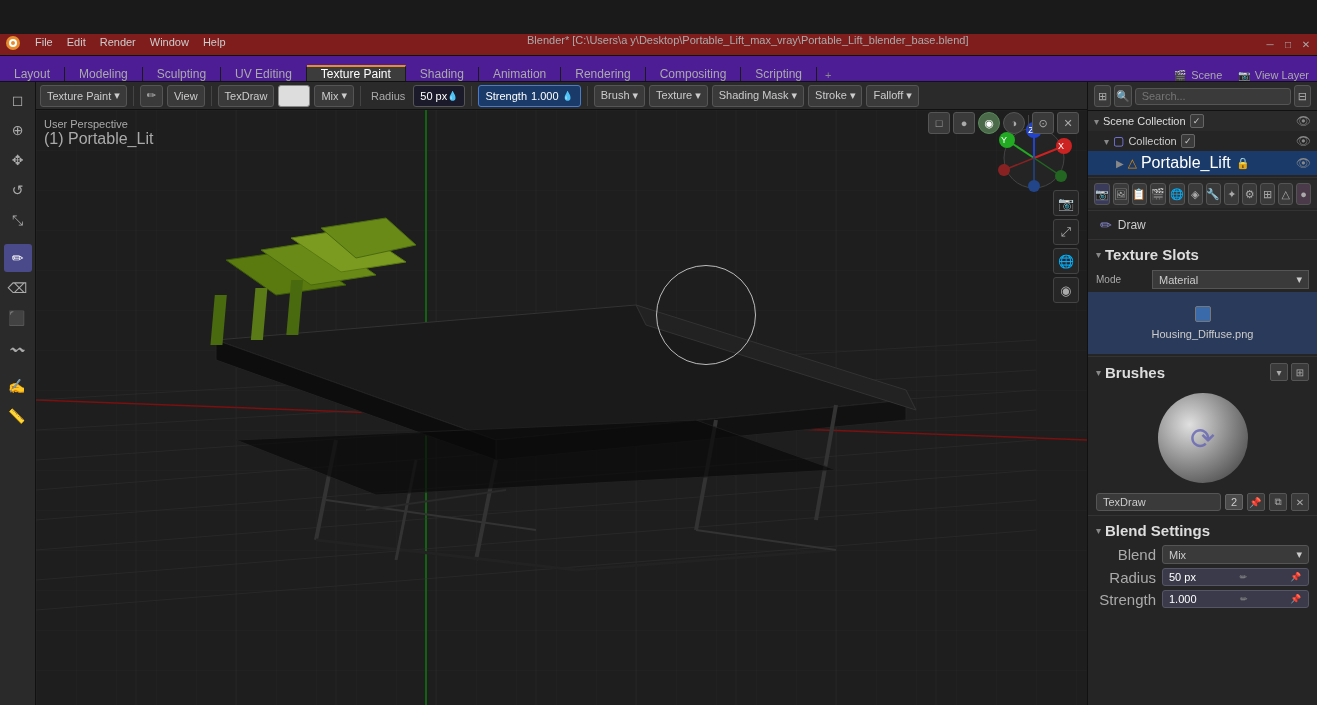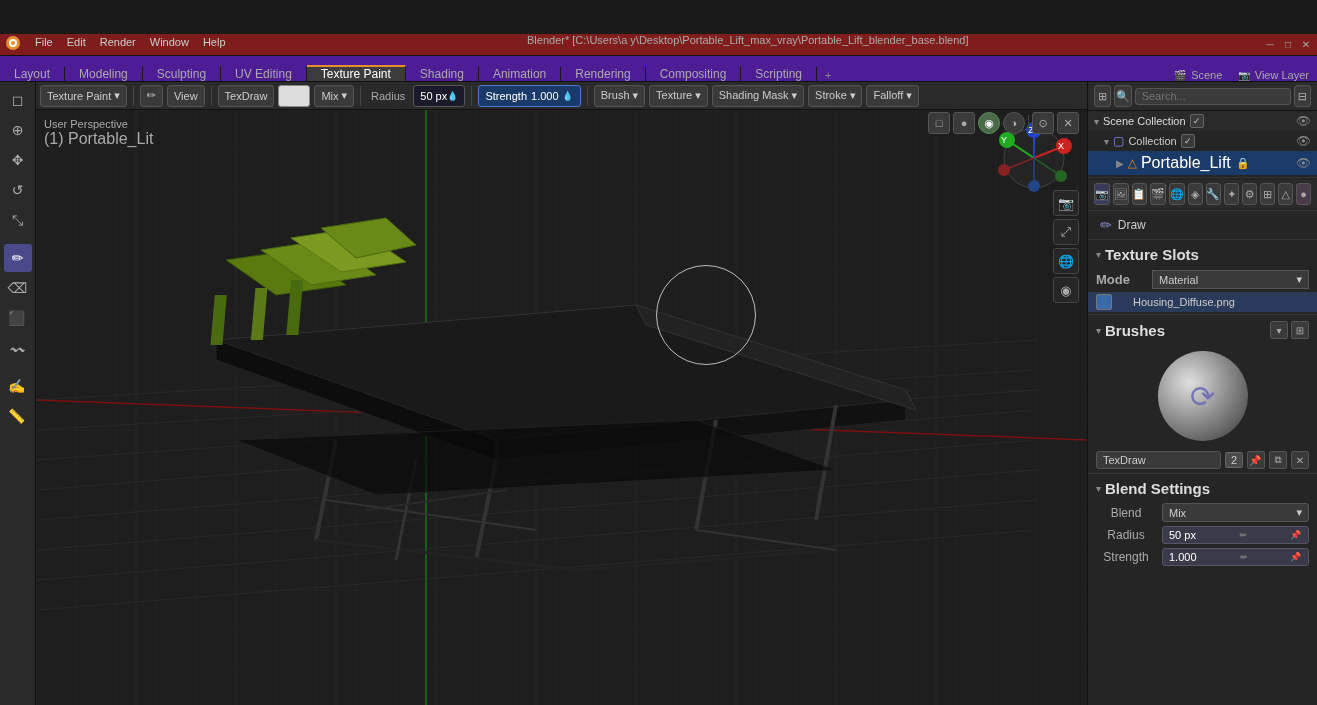--- a/index.html
+++ b/index.html
@@ -276,42 +276,43 @@
       align-items: center;
       gap: 6px;
     }
     .draw-icon { color: #8888cc; font-size: 14px; }
     .ts-mode-row {
       display: flex;
       align-items: center;
       padding: 3px 8px;
       gap: 6px;
     }
-    .ts-mode-label { color: #aaa; font-size: 13px; width: 50px; font-weight: bold; }
+    .ts-mode-label { color: #aaa; font-size: 10px; width: 50px; }
     .ts-mode-value {
       flex: 1;
       background: #3a3a3a;
       border: 1px solid #555;
       border-radius: 0;
       padding: 2px 6px;
       color: #ccc;
       font-size: 11px;
       display: flex;
       align-items: center;
       justify-content: space-between;
       cursor: pointer;
     }
 
     
     .texture-list-item {
       display: flex;
       align-items: center;
-      padding: 2px 8px;
-      gap: 21px;
-      cursor: pointer;
+      padding: 14px 8px;
+      gap: 6px;
+      cursor: pointer;
+      flex-direction: column;
     }
     .texture-list-item.selected { background: #2a3a5a; }
     .texture-thumb {
       width: 16px;
       height: 16px;
       background: #555;
       border: 1px solid #777;
       border-radius: 2px;
     }
     .texture-name { font-size: 11px; color: #ccc; }
@@ -383,21 +384,21 @@
       cursor: pointer;
       color: #aaa;
       font-size: 10px;
     }
     .bs-row {
       display: flex;
       align-items: center;
       padding: 2px 8px;
       gap: 6px;
     }
-    .bs-label { color: #aaa; font-size: 12px; width: 60px; text-align: center; }
+    .bs-label { color: #aaa; font-size: 15px; width: 60px; text-align: right; }
     .bs-field {
       flex: 1;
       background: #3a3a3a;
       border: 1px solid #555;
       border-radius: 3px;
       padding: 2px 6px;
       color: #ccc;
       font-size: 11px;
       display: flex;
       align-items: center;

